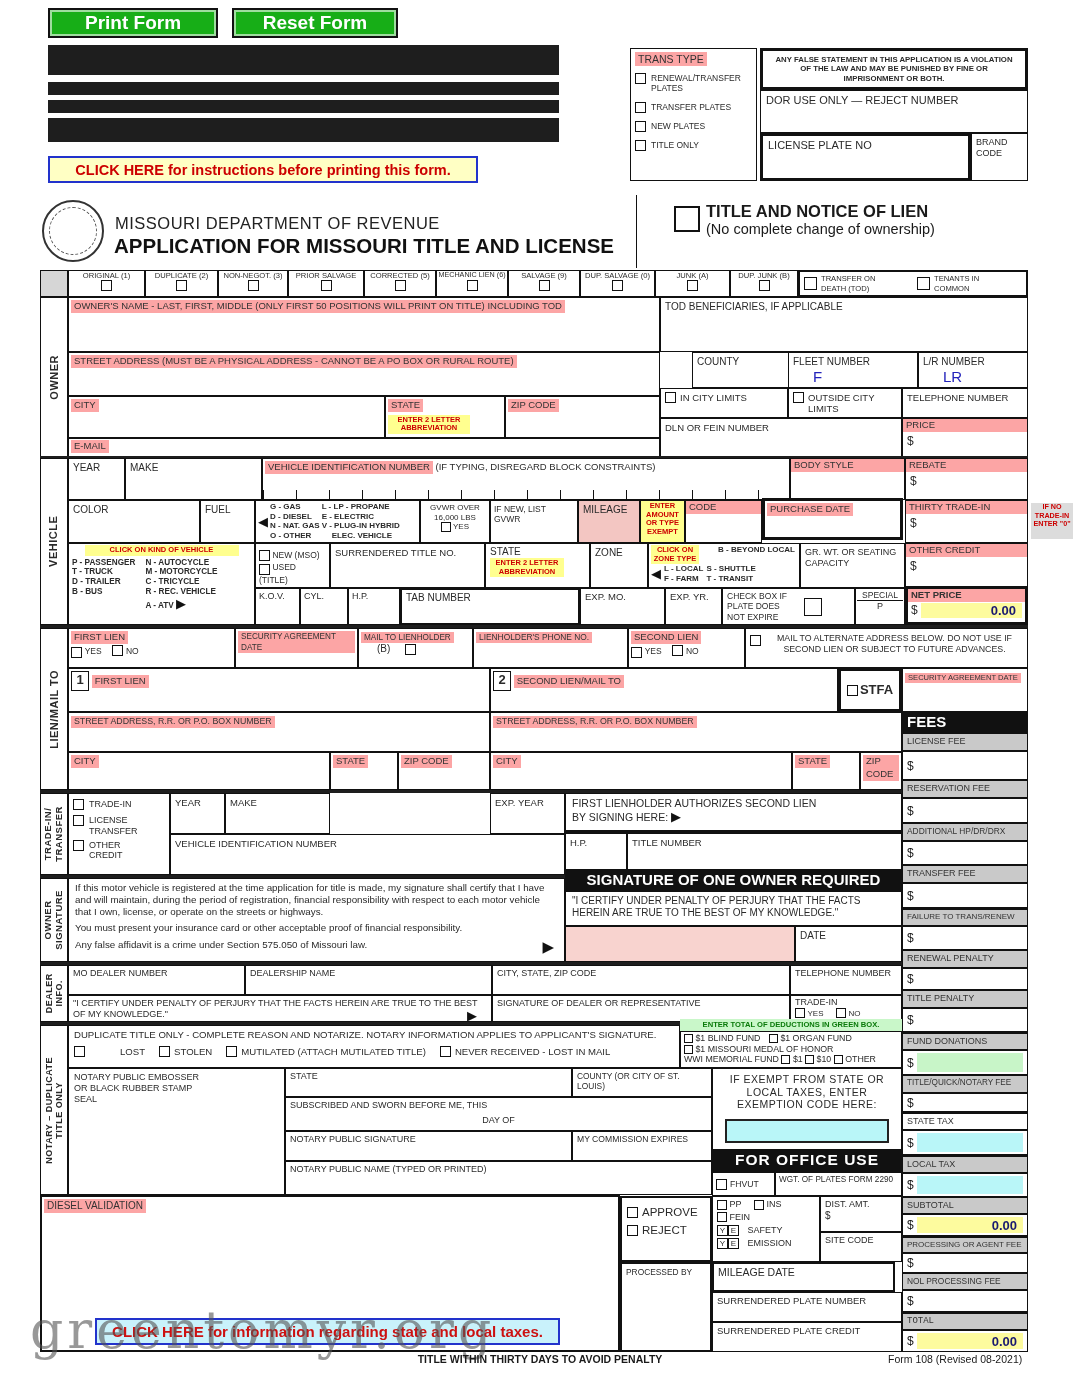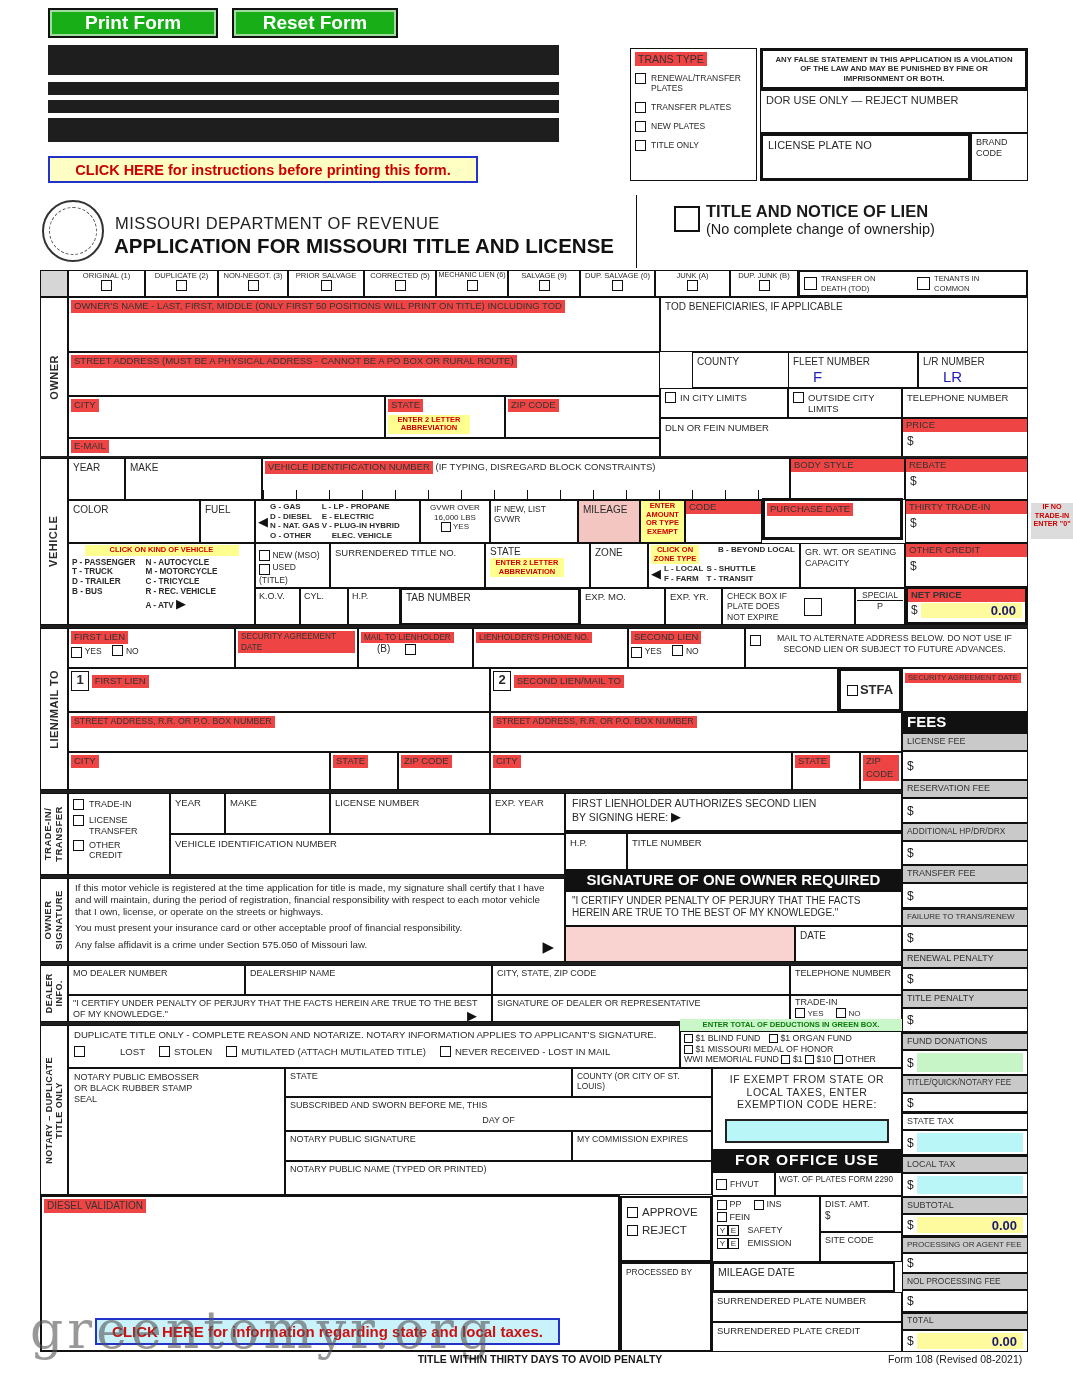--- a/index.html
+++ b/index.html
@@ -1,21 +1,21 @@
 <!DOCTYPE html>
 <html><head>
 <meta charset="utf-8">
 <style>
   html,body{margin:0;padding:0;background:#fff;}
   #page{position:relative;width:1073px;height:1388px;background:#fff;
         font-family:"Liberation Sans","DejaVu Sans",sans-serif;color:#1a1a1a;}
   .c{position:absolute;box-sizing:border-box;border:1px solid #111;background:#fff;
      font-size:9.5px;line-height:1.2;color:#2a2a2a;overflow:hidden;}
   .n{position:absolute;box-sizing:border-box;overflow:hidden;}
-  .chip{display:inline-block;background:#ef4444;color:#333;padding:0 3px;line-height:1.35;}
+  .chip{display:inline-block;background:#fca5a5;color:#333;padding:0 3px;line-height:1.35;}
   .cb{display:inline-block;width:11px;height:11px;border:1.5px solid #111;background:#fff;
       vertical-align:middle;flex:none;box-sizing:border-box;}
   .bold{font-weight:bold;}
   .blk{background:#111;color:#fff;font-weight:bold;}
   .vcell{display:flex;align-items:center;justify-content:center;}
   .vrot{transform:rotate(-90deg);white-space:nowrap;font-weight:bold;letter-spacing:.5px;
         font-size:11px;text-align:center;line-height:1.15;}
   .bar{position:absolute;background:#1e1e1e;}
   .yelnote{background:#ffff8f;color:#cc0000;font-weight:bold;font-size:7.5px;line-height:1.15;
            text-align:center;padding:1px 2px;display:inline-block;}
@@ -436,22 +436,20 @@
       </div>
     <div style="display:flex;gap:5px;margin-top:3px;">
         <span class="cb"></span>
         <span style="width:60px;">OTHER CREDIT</span>
       </div>
     </div>
   <div class="c" style="left:170px;top:793px;width:55px;height:41px;padding:3px 4px;font-size:9.5px;">
     <span>YEAR</span></div>
   <div class="c" style="left:225px;top:793px;width:105px;height:41px;padding:3px 4px;font-size:9.5px;">
     <span>MAKE</span></div>
-  <div class="c" style="left:330px;top:793px;width:160px;height:41px;padding:3px 4px;font-size:9.5px;">
-    <span>LICENSE NUMBER</span></div>
   <div class="c" style="left:490px;top:793px;width:75px;height:41px;padding:3px 4px;font-size:9.5px;">
     <span>EXP. YEAR</span></div>
   <div class="c" style="left:170px;top:834px;width:395px;height:41px;padding:3px 4px;font-size:9.5px;">
     <span>VEHICLE IDENTIFICATION NUMBER</span></div>
   <div class="c" style="left:565px;top:793px;width:337px;height:40px;border-bottom-width:3px;padding:3px 6px;font-size:10.5px;">
     <div>FIRST LIENHOLDER AUTHORIZES SECOND LIEN</div>
     <div><span>BY SIGNING HERE:</span>
       <span class="arrow">▶</span></div>
     </div>
   <div class="c" style="left:565px;top:833px;width:62px;height:37px;padding:3px 4px;font-size:9.5px;">

